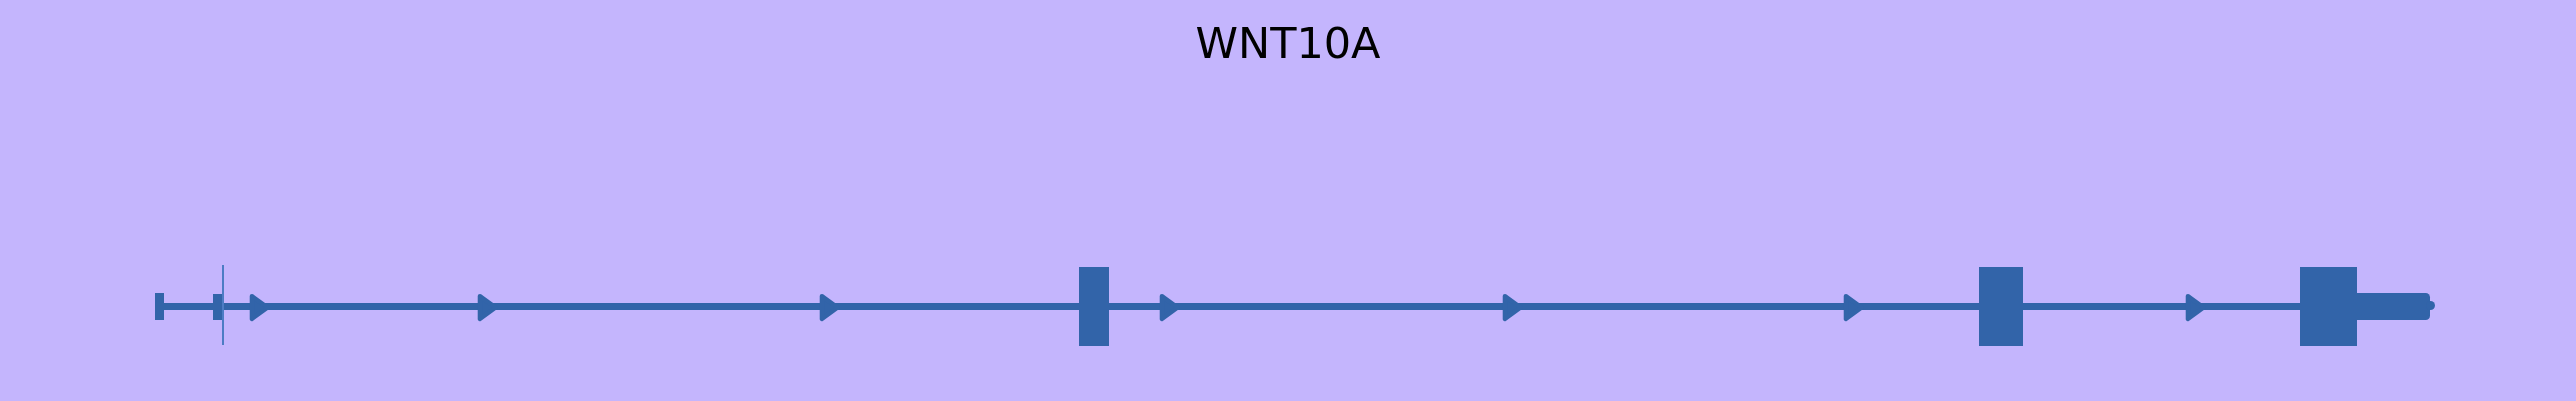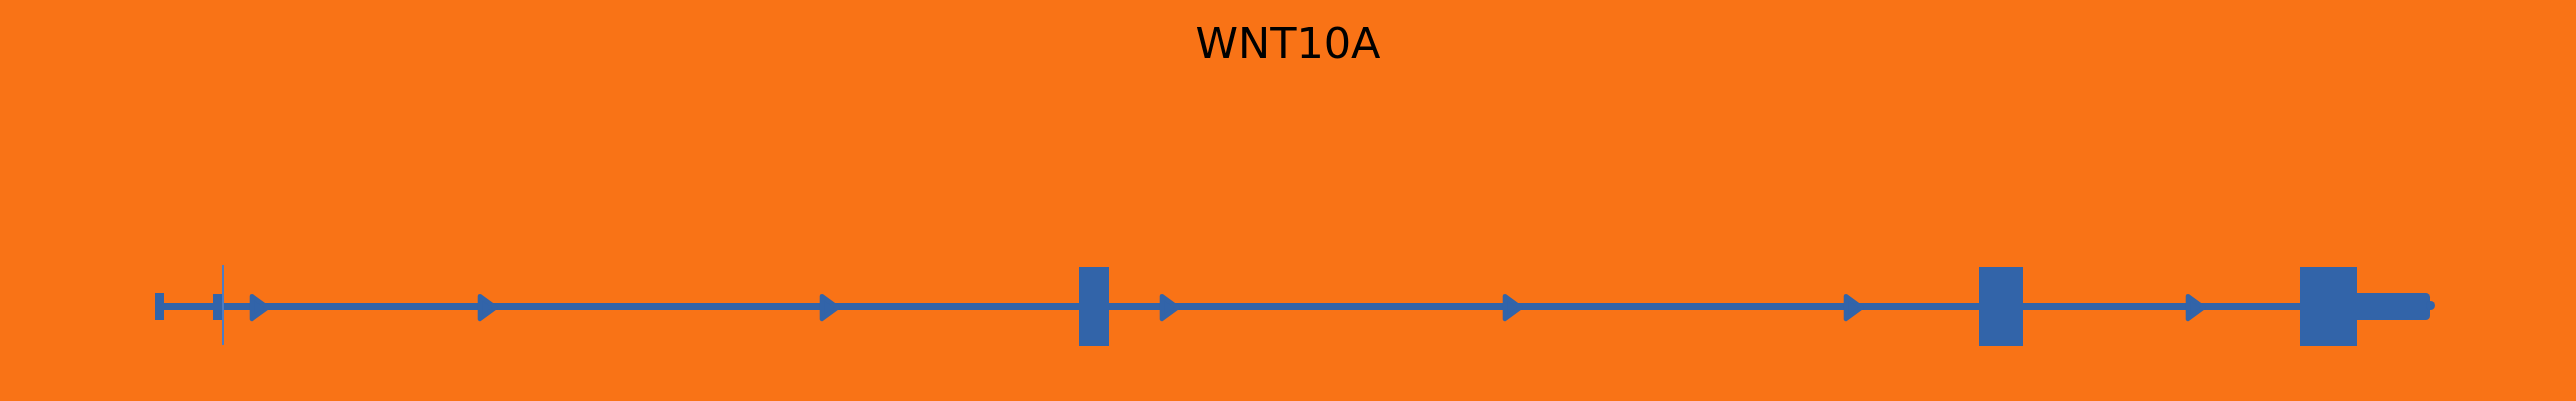--- a/index.html
+++ b/index.html
@@ -4,21 +4,21 @@
 <style>
   html, body {
     margin: 0;
     padding: 0;
     background: #ffffff;
   }
   .figure {
     position: relative;
     width: 2576px;
     height: 401px;
-    background: #f97316;
+    background: #c4b5fd;
     overflow: hidden;
     font-family: "DejaVu Sans", "Liberation Sans", sans-serif;
   }
   .gene-title {
     position: absolute;
     top: 21.5px;
     left: 0;
     width: 100%;
     text-align: center;
     font-size: 43px;

